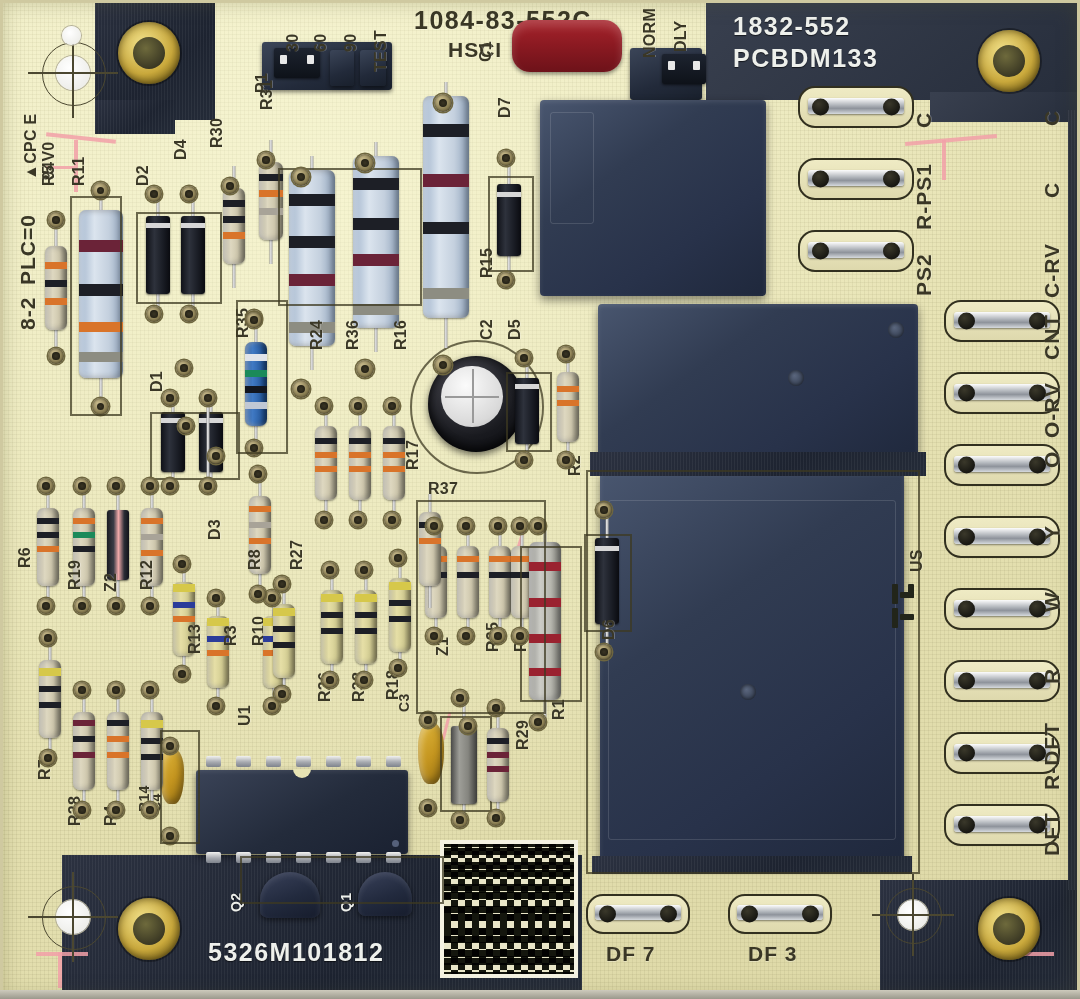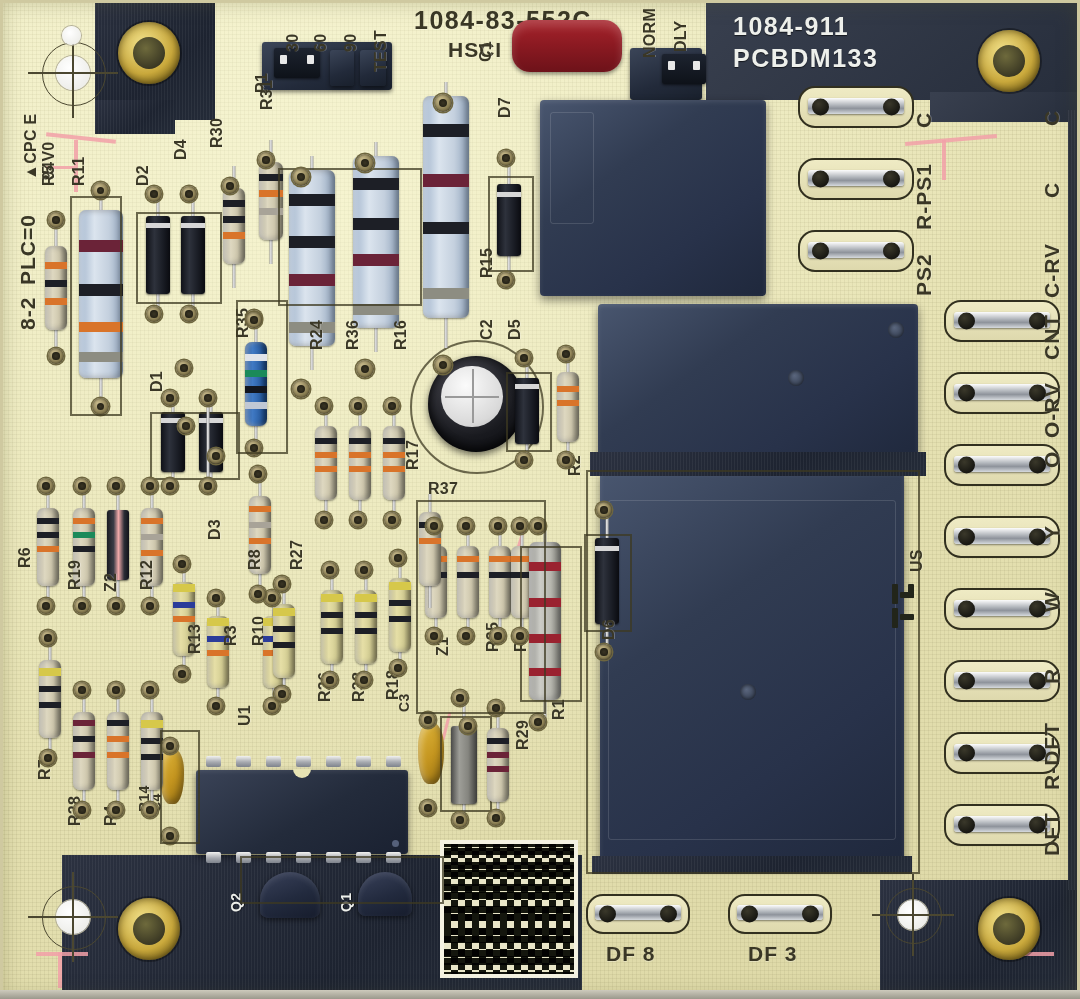--- a/index.html
+++ b/index.html
@@ -190,22 +190,23 @@
   <div class="ch" style="left:28px;top:916px;width:90px;"></div>
   <div class="cv" style="left:72px;top:872px;height:90px;"></div>
 
   <div class="fid" style="left:898px;top:900px;width:30px;height:30px;"></div>
   <div class="cross" style="left:886px;top:888px;width:54px;height:54px;"></div>
   <div class="ch" style="left:872px;top:914px;width:82px;"></div>
   <div class="cv" style="left:912px;top:874px;height:82px;"></div>
 
   <div class="sk big" style="left:414px;top:6px;">1084-83-552C</div>
   <div class="sk med" style="left:448px;top:38px;">HSCI</div>
-  <div class="sk wt big" style="left:733px;top:12px;">1084-911</div>
+  <div class="sk wt big" style="left:733px;top:12px;">1832-552</div>
   <div class="sk wt big" style="left:733px;top:44px;">PCBDM133</div>
+  <div class="sk wt big" style="left:208px;top:938px;">5326M101812</div>
 
   <div class="sk rot med" style="left:16px;top:330px;">8-2</div>
   <div class="sk rot med" style="left:16px;top:285px;">PLC=0</div>
   <div class="sk rot sm" style="left:22px;top:180px;">▲CPC E</div>
   <div class="sk rot sm" style="left:40px;top:180px;">94V0</div>
 
   <div class="hdr" style="left:262px;top:42px;width:130px;height:48px;"></div>
   <div class="shunt" style="left:274px;top:48px;width:46px;height:30px;">
     <div class="p" style="left:6px;"></div>
       <div class="p" style="right:6px;"></div>
@@ -379,21 +380,21 @@
   <div class="term" style="left:586px;top:894px;width:100px;height:36px;">
       <div class="blade"></div>
       <div class="h1"></div>
       <div class="h2"></div>
     </div>
   <div class="term" style="left:728px;top:894px;width:100px;height:36px;">
       <div class="blade"></div>
       <div class="h1"></div>
       <div class="h2"></div>
     </div>
-  <div class="sk med" style="left:606px;top:942px;">DF 8</div>
+  <div class="sk med" style="left:606px;top:942px;">DF 7</div>
   <div class="sk med" style="left:748px;top:942px;">DF 3</div>
 
   <div class="res blue" style="left:78px;top:196px;width:46px;height:206px;">
     <div class="lead" style="top:0;height:210px;"></div>
     <div class="body" style="top:14px;width:44px;height:168px;">
       <div class="band" style="top:30px;height:12px;background:#6b2338;"></div>
       <div class="band" style="top:74px;height:12px;background:#1d1f26;"></div>
       <div class="band" style="top:112px;height:10px;background:#d9742a;"></div>
       <div class="band" style="top:142px;height:10px;background:#8d8d82;"></div>
     </div>

